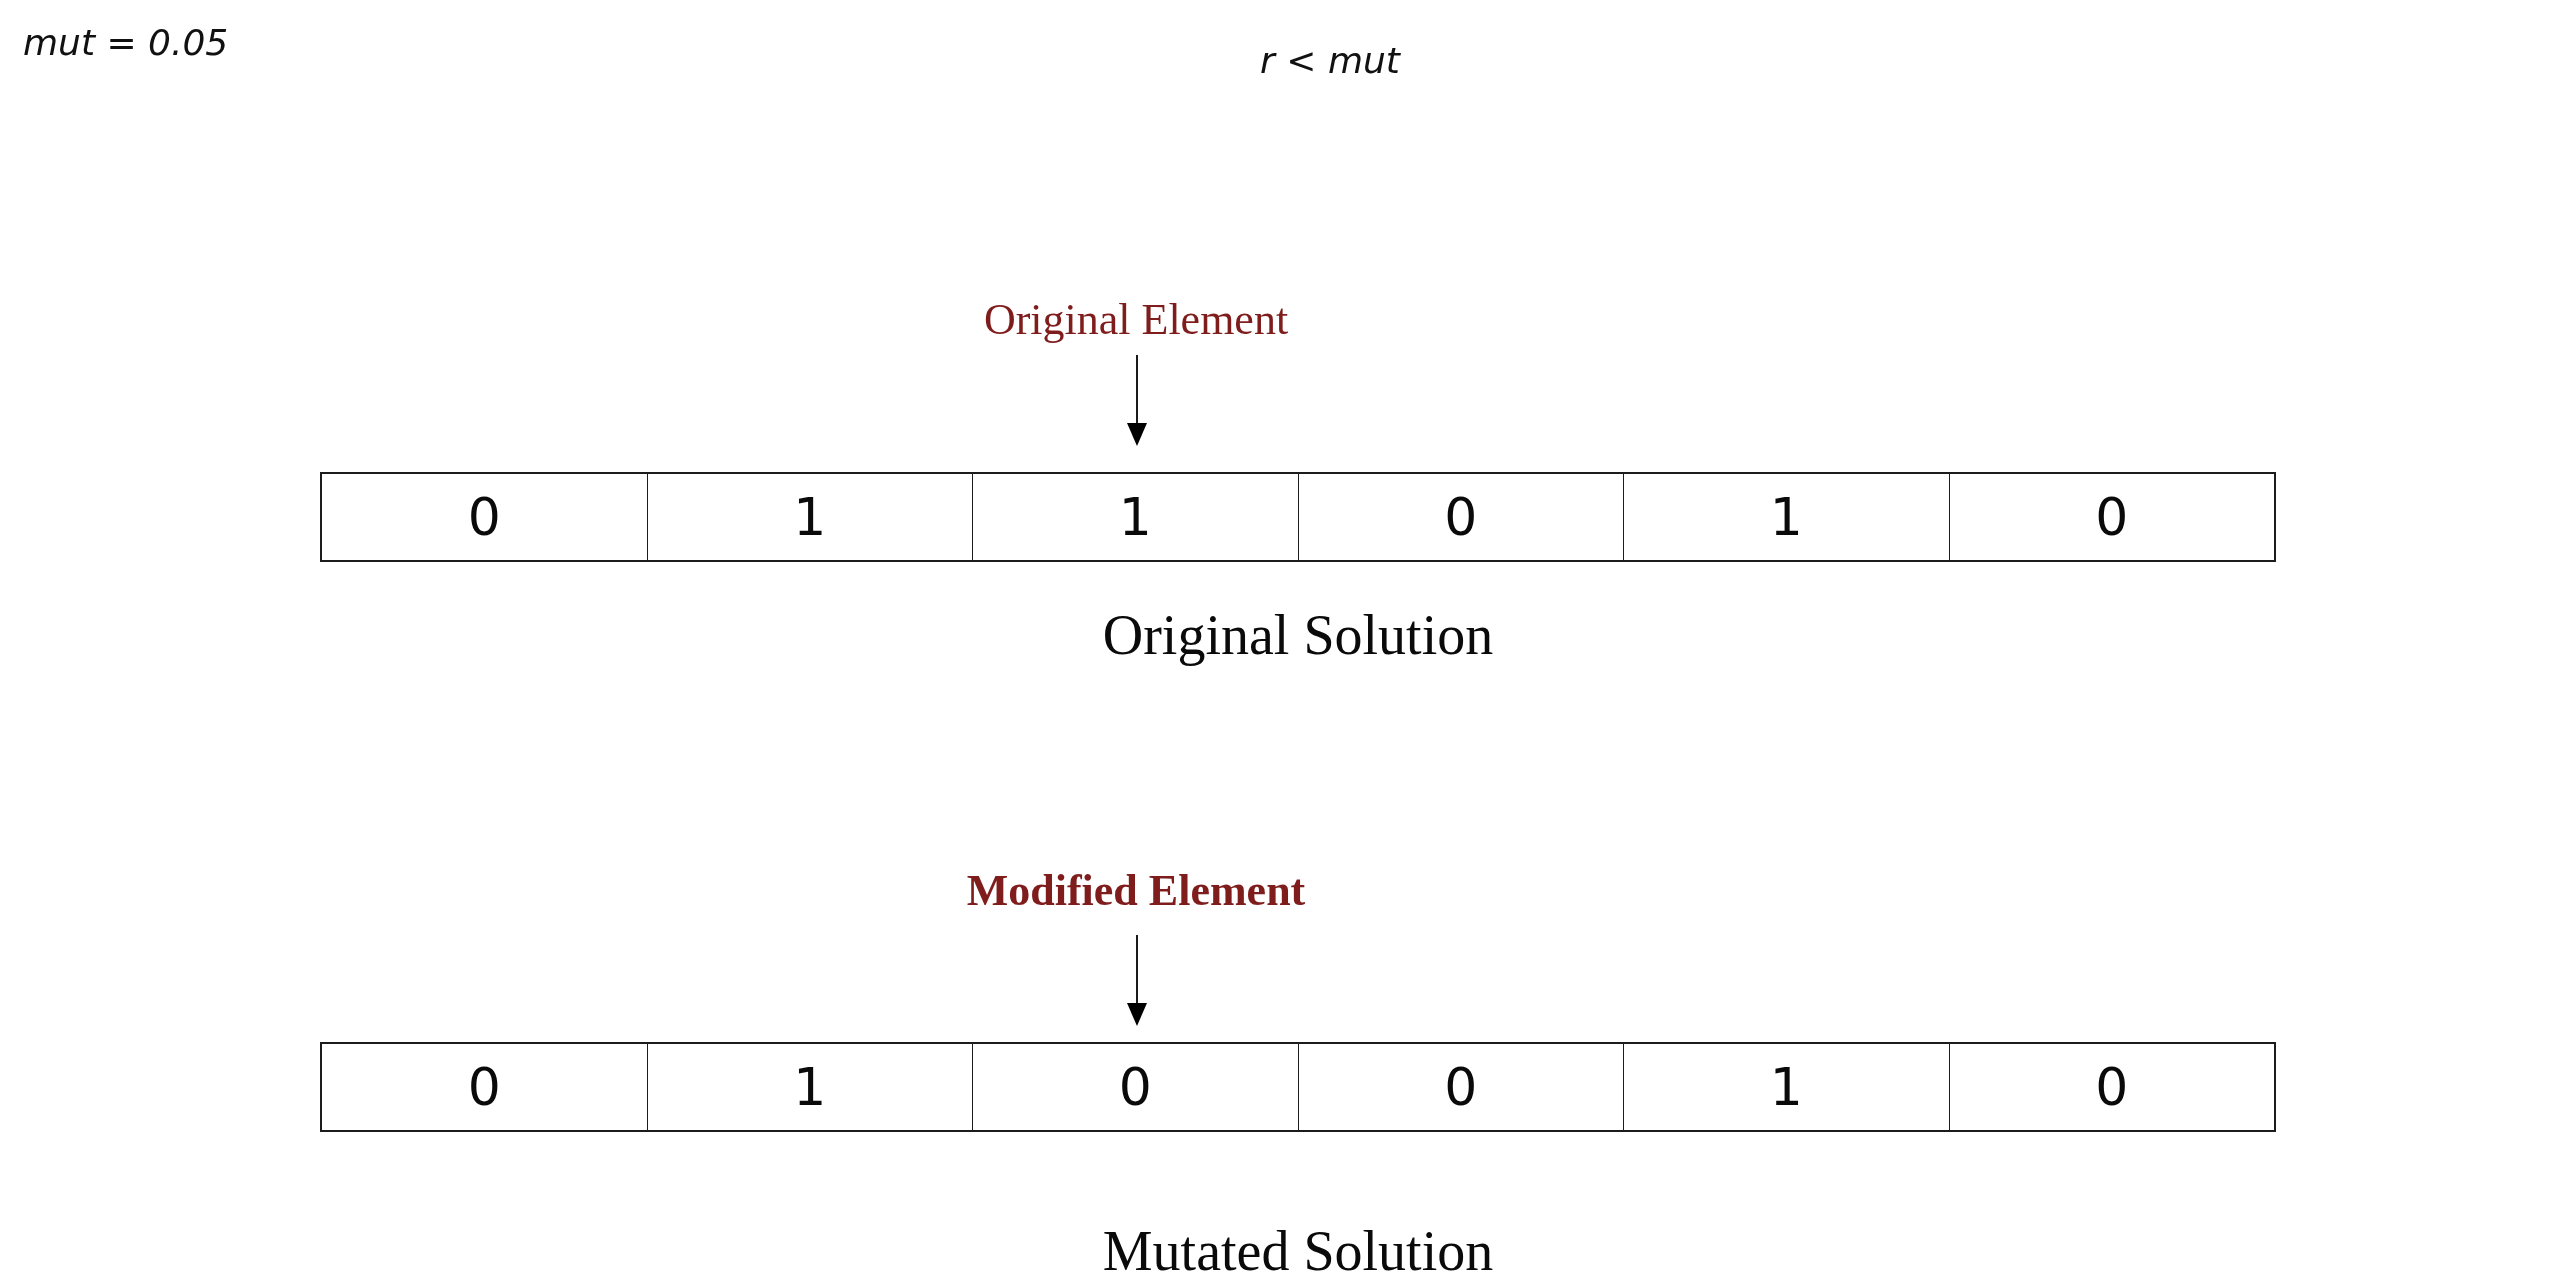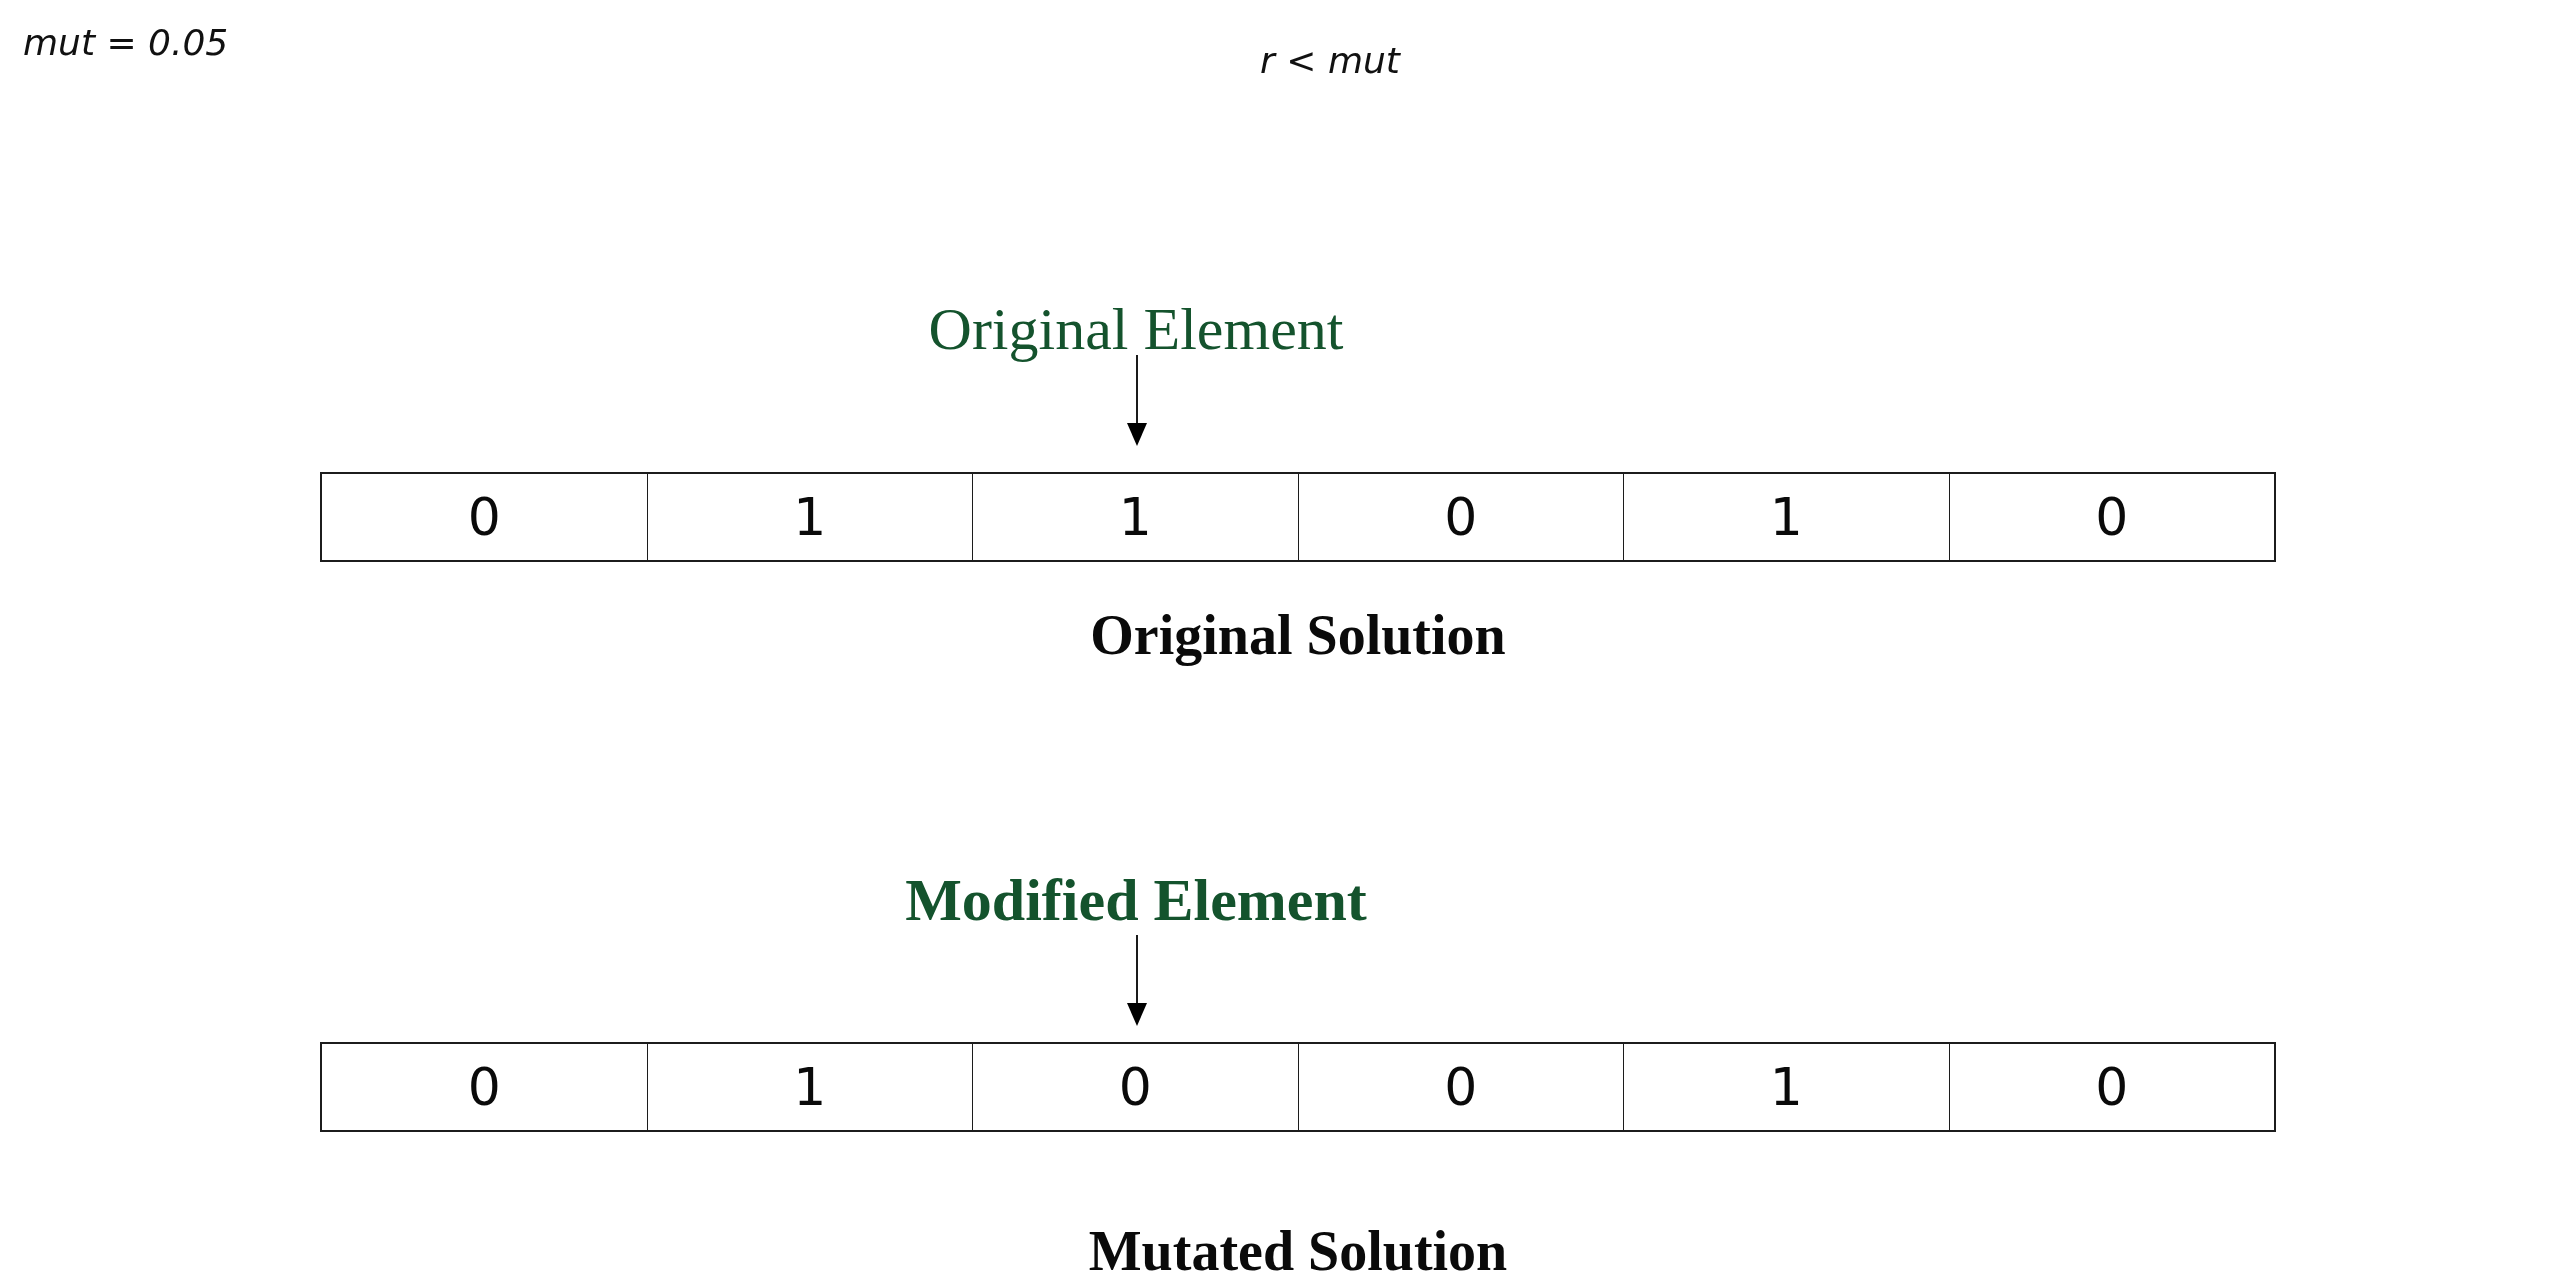--- a/index.html
+++ b/index.html
@@ -29,34 +29,33 @@
   }
   .f-left   { left: 23px;  top: 23px; }
   .f-center { left: 1330px; top: 41px; transform: translateX(-50%); }
   .f-right  { right: 12.5px; top: 30px; }
 
   
   .pointer-label {
     position: absolute;
     transform: translateX(-50%);
     font-family: "Liberation Serif", "DejaVu Serif", serif;
-    font-size: 60px;
+    font-size: 44px;
     line-height: 1.1;
-    color: #14532d;
+    color: #7f1d1d;
     white-space: nowrap;
   }
   .caption {
     position: absolute;
     transform: translateX(-50%);
     font-family: "Liberation Serif", "DejaVu Serif", serif;
     font-size: 56px;
     line-height: 1.1;
     color: #0a0a0a;
     white-space: nowrap;
-    font-weight: bold;
   }
 
   
   .arrow {
     position: absolute;
     transform: translateX(-50%);
     display: flex;
     flex-direction: column;
     align-items: center;
   }

